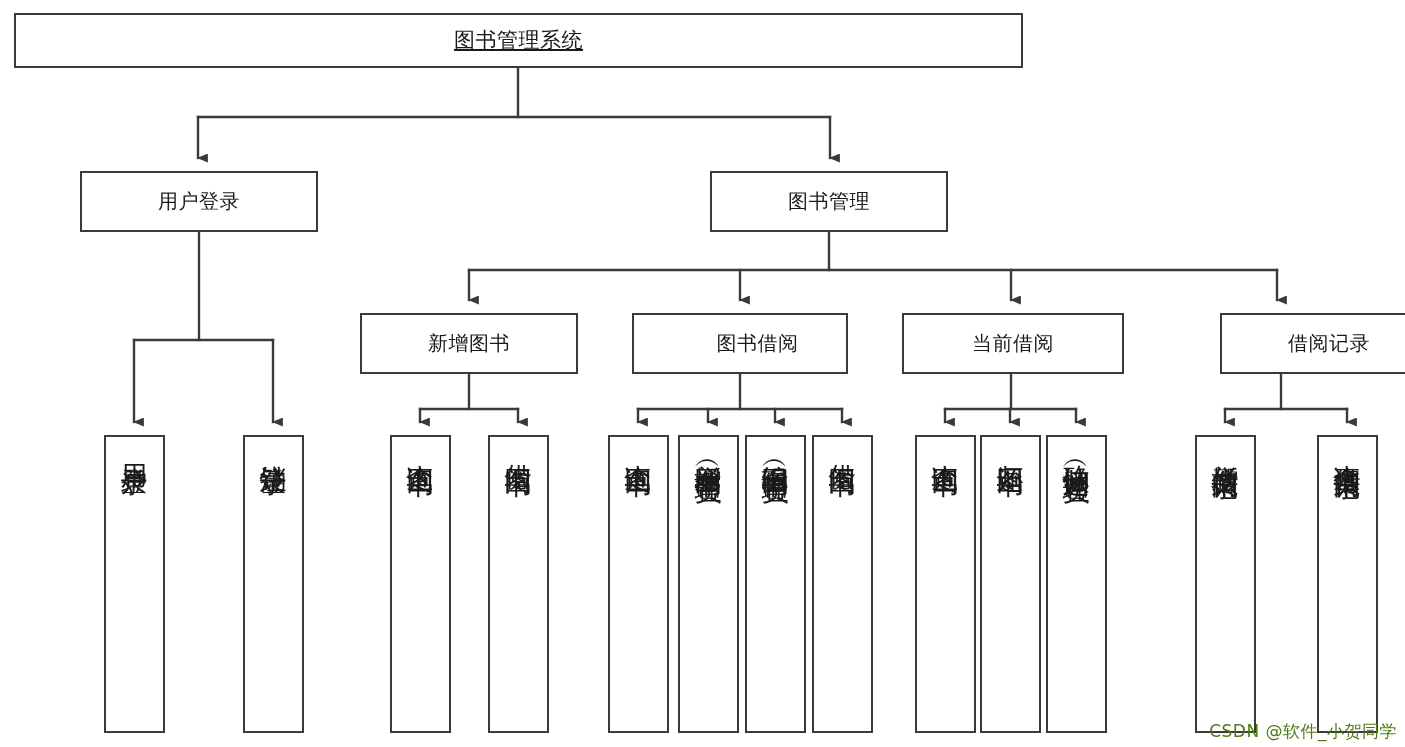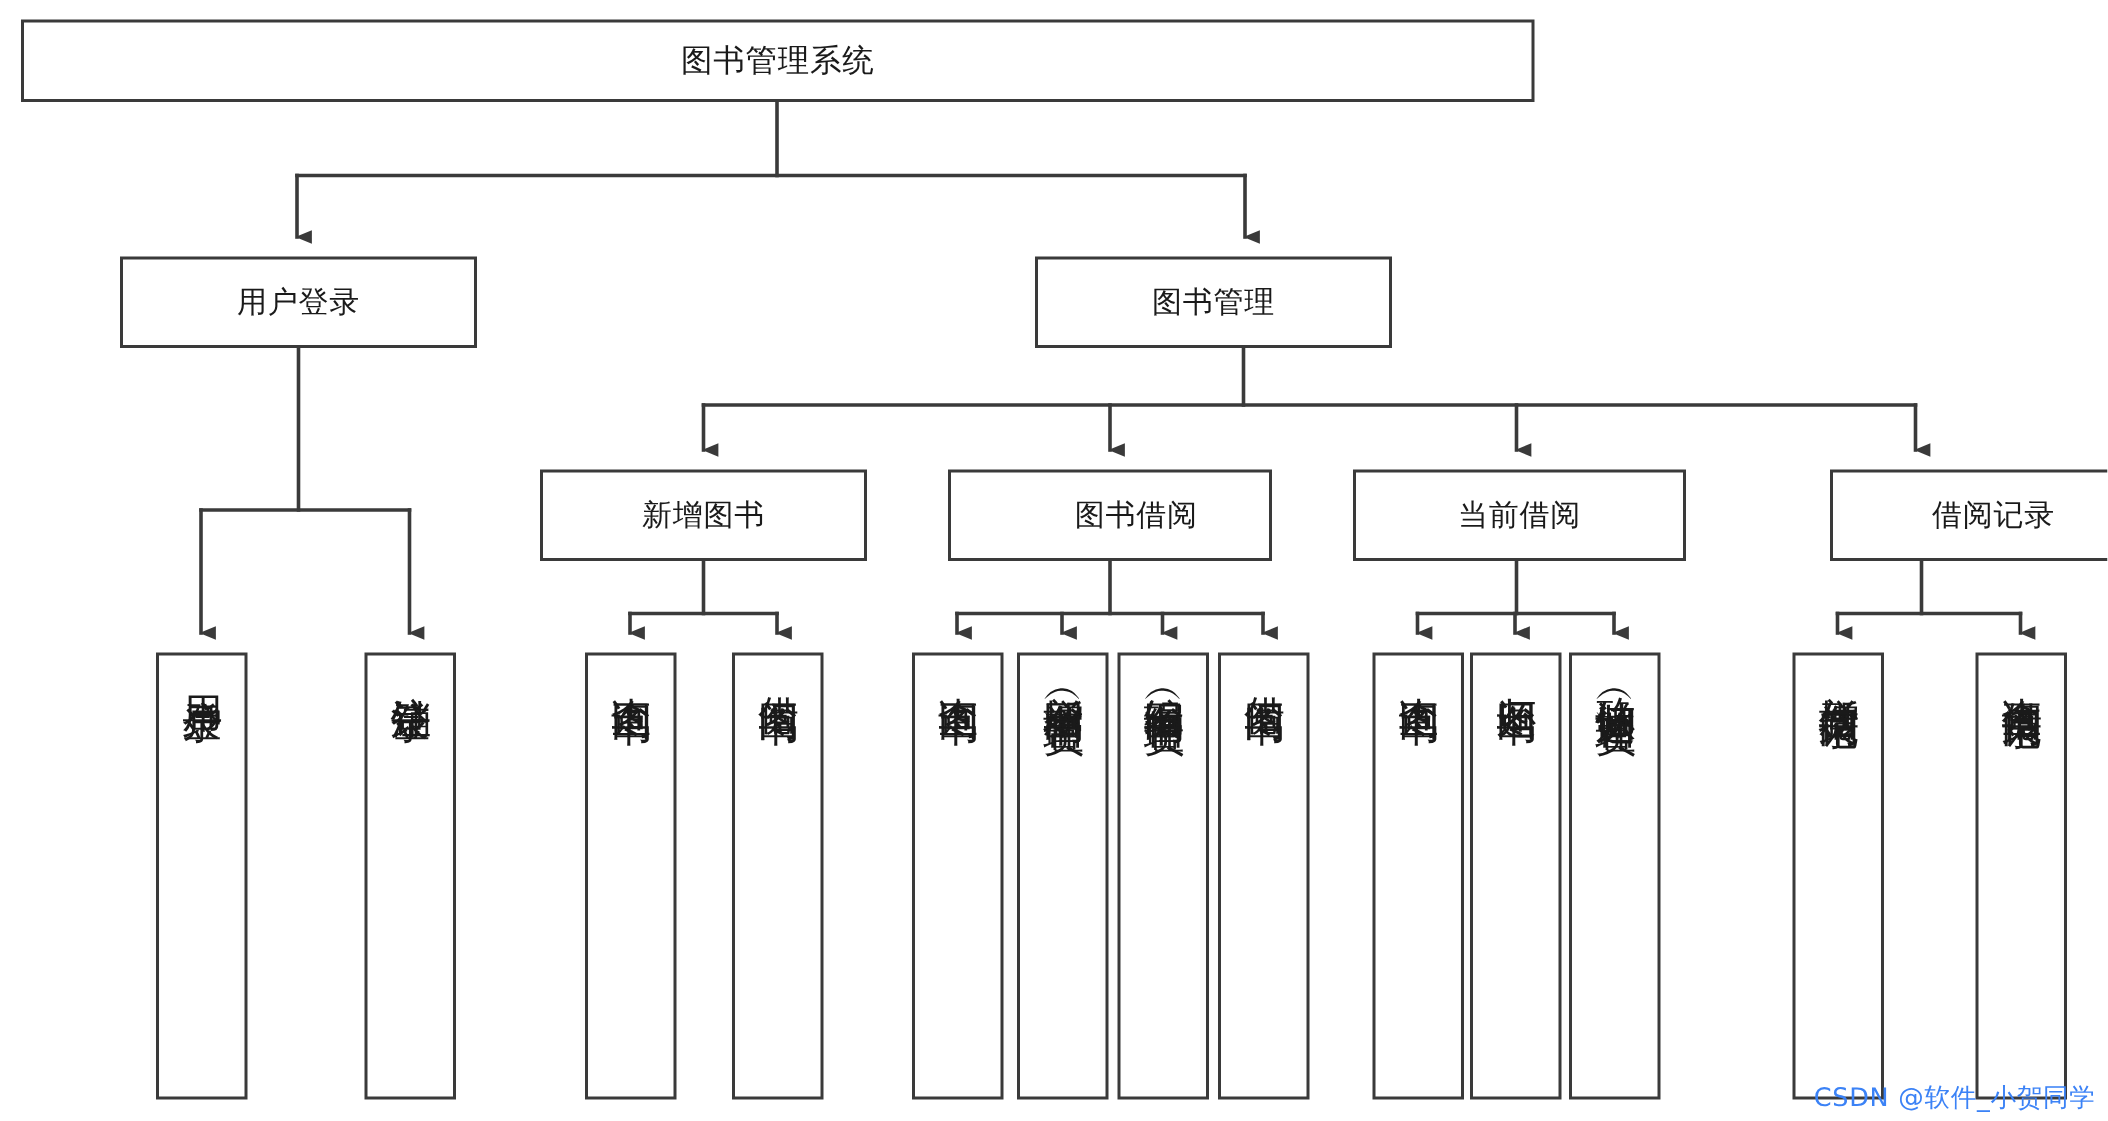--- a/index.html
+++ b/index.html
@@ -40,20 +40,21 @@
   .node-label {
     display: block;
     text-align: center;
     line-height: 1.08;
     white-space: nowrap;
     letter-spacing: 0.5px;
   }
   
   .tier-root {
     font-size: 21px;
+    text-decoration: underline;
   }
   
   .tier-mid {
     font-size: 20px;
   }
   
   .leaf .node-label {
     writing-mode: vertical-rl;
     text-orientation: upright;
     font-size: 27px;
@@ -64,21 +65,21 @@
   .leaf {
     align-items: flex-start;
     justify-content: center;
     padding-top: 6px;
   }
   .watermark {
     position: absolute;
     right: 8px;
     bottom: 4px;
     font-size: 17px;
-    color: #3b82f6;
+    color: #4d7c0f;
     letter-spacing: 0.5px;
     z-index: 5;
     white-space: nowrap;
     user-select: none;
   }
 </style>
 </head>
 <body>
 
 <div id="canvas">
@@ -134,21 +135,21 @@
   </svg>
 
   <div class="node tier-root" style="left:14px; top:13px; width:1009px; height:55px;">
     <span class="node-label">图书管理系统</span>
   </div>
 
   <div class="node tier-mid" style="left:80px; top:171px; width:238px; height:61px;">
     <span class="node-label">用户登录</span>
   </div>
 
-  <div class="node tier-mid" style="left:690px; top:171px; width:238px; height:61px;">
+  <div class="node tier-mid" style="left:710px; top:171px; width:238px; height:61px;">
     <span class="node-label">图书管理</span>
   </div>
 
   <div class="node tier-mid" style="left:360px; top:313px; width:218px; height:61px;">
     <span class="node-label">新增图书</span>
   </div>
 
   <div class="node tier-mid" style="left:632px; top:313px; width:216px; height:61px;padding-left:35px;">
     <span class="node-label">图书借阅</span>
   </div>

